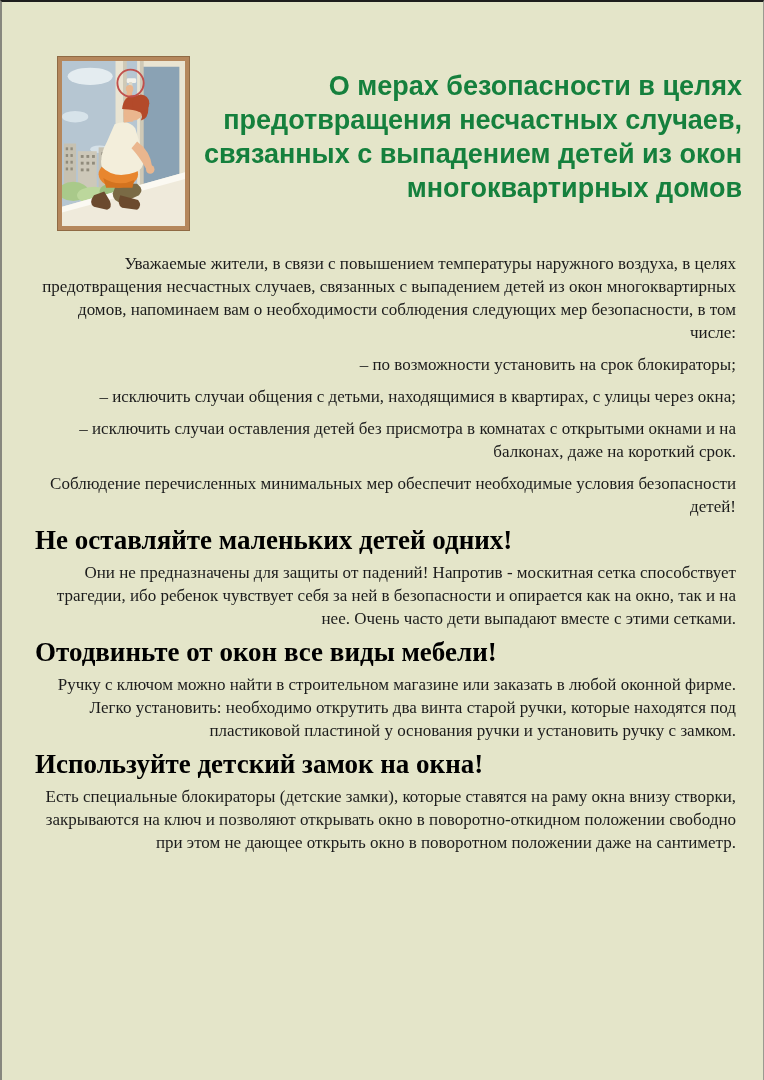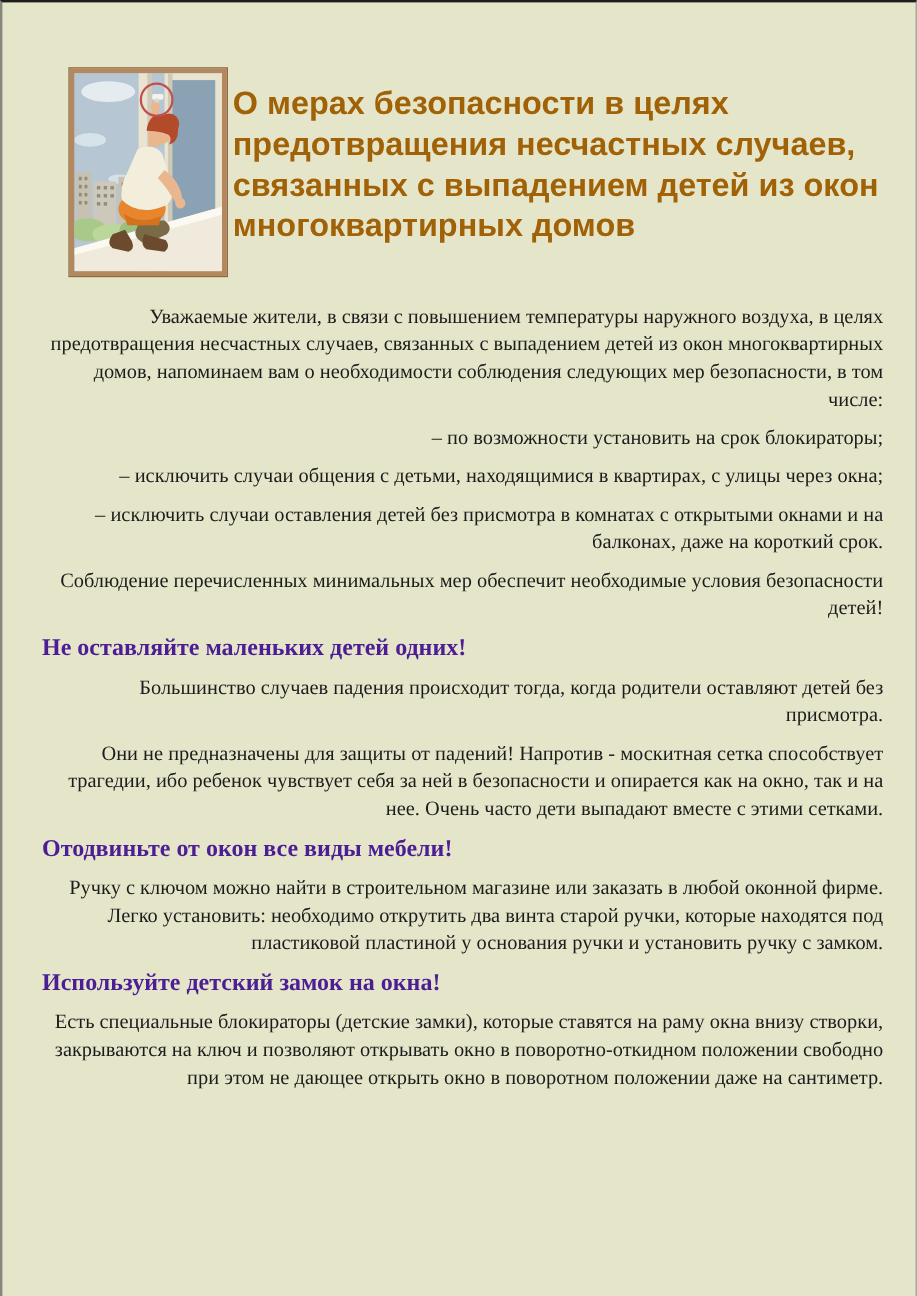--- a/index.html
+++ b/index.html
@@ -33,39 +33,39 @@
     display:flex;
     justify-content:center;
     padding-top:12px;
   }
   .doc-title {
     width:548px;
     font-family:"Liberation Sans", sans-serif;
     font-weight:bold;
     font-size:27px;
     line-height:34px;
-    text-align:left;
-    color:#a16207;
+    text-align:right;
+    color:#15803d;
     hyphens:none;
   }
   .body-col {
     margin:22px 30px 0 33px;
     width:701px;
   }
   .para {
     font-size:17px;
     line-height:23px;
     margin-bottom:9px;
     text-align:right;
   }
   .section-heading {
-    font-size:20px;
+    font-size:27px;
     line-height:24px;
     font-weight:bold;
-    color:#4c1d95;
+    color:#000000;
     margin:10px 0 9px 0;
   }
 </style>
 </head>
 <body>
 
 <div class="header">
   <div class="illustration-frame">
     <svg viewBox="0 0 131 172" preserveAspectRatio="none">
 
@@ -158,21 +158,20 @@
 <div class="body-col">
   <p class="para">Уважаемые жители, в связи с повышением температуры наружного воздуха, в целях предотвращения несчастных случаев, связанных с выпадением детей из окон многоквартирных домов, напоминаем вам о необходимости соблюдения следующих мер безопасности, в том числе:</p>
 
   <p class="para">– по возможности установить на срок блокираторы;</p>
   <p class="para">– исключить случаи общения с детьми, находящимися в квартирах, с улицы через окна;</p>
   <p class="para">– исключить случаи оставления детей без присмотра в комнатах с открытыми окнами и на балконах, даже на короткий срок.</p>
 
   <p class="para">Соблюдение перечисленных минимальных мер обеспечит необходимые условия безопасности детей!</p>
 
   <h2 class="section-heading">Не оставляйте маленьких детей одних!</h2>
-  <p class="para">Большинство случаев падения происходит тогда, когда родители оставляют детей без присмотра.</p>
 
   <p class="para">Они не предназначены для защиты от падений! Напротив - москитная сетка способствует трагедии, ибо ребенок чувствует себя за ней в безопасности и опирается как на окно, так и на нее. Очень часто дети выпадают вместе с этими сетками.</p>
 
   <h2 class="section-heading">Отодвиньте от окон все виды мебели!</h2>
 
   <p class="para">Ручку с ключом можно найти в строительном магазине или заказать в любой оконной фирме. Легко установить: необходимо открутить два винта старой ручки, которые находятся под пластиковой пластиной у основания ручки и установить ручку с замком.</p>
 
   <h2 class="section-heading">Используйте детский замок на окна!</h2>
   <p class="para">Есть специальные блокираторы (детские замки), которые ставятся на раму окна внизу створки, закрываются на ключ и позволяют открывать окно в поворотно-откидном положении свободно при этом не дающее открыть окно в поворотном положении даже на сантиметр.</p>
 </div>

